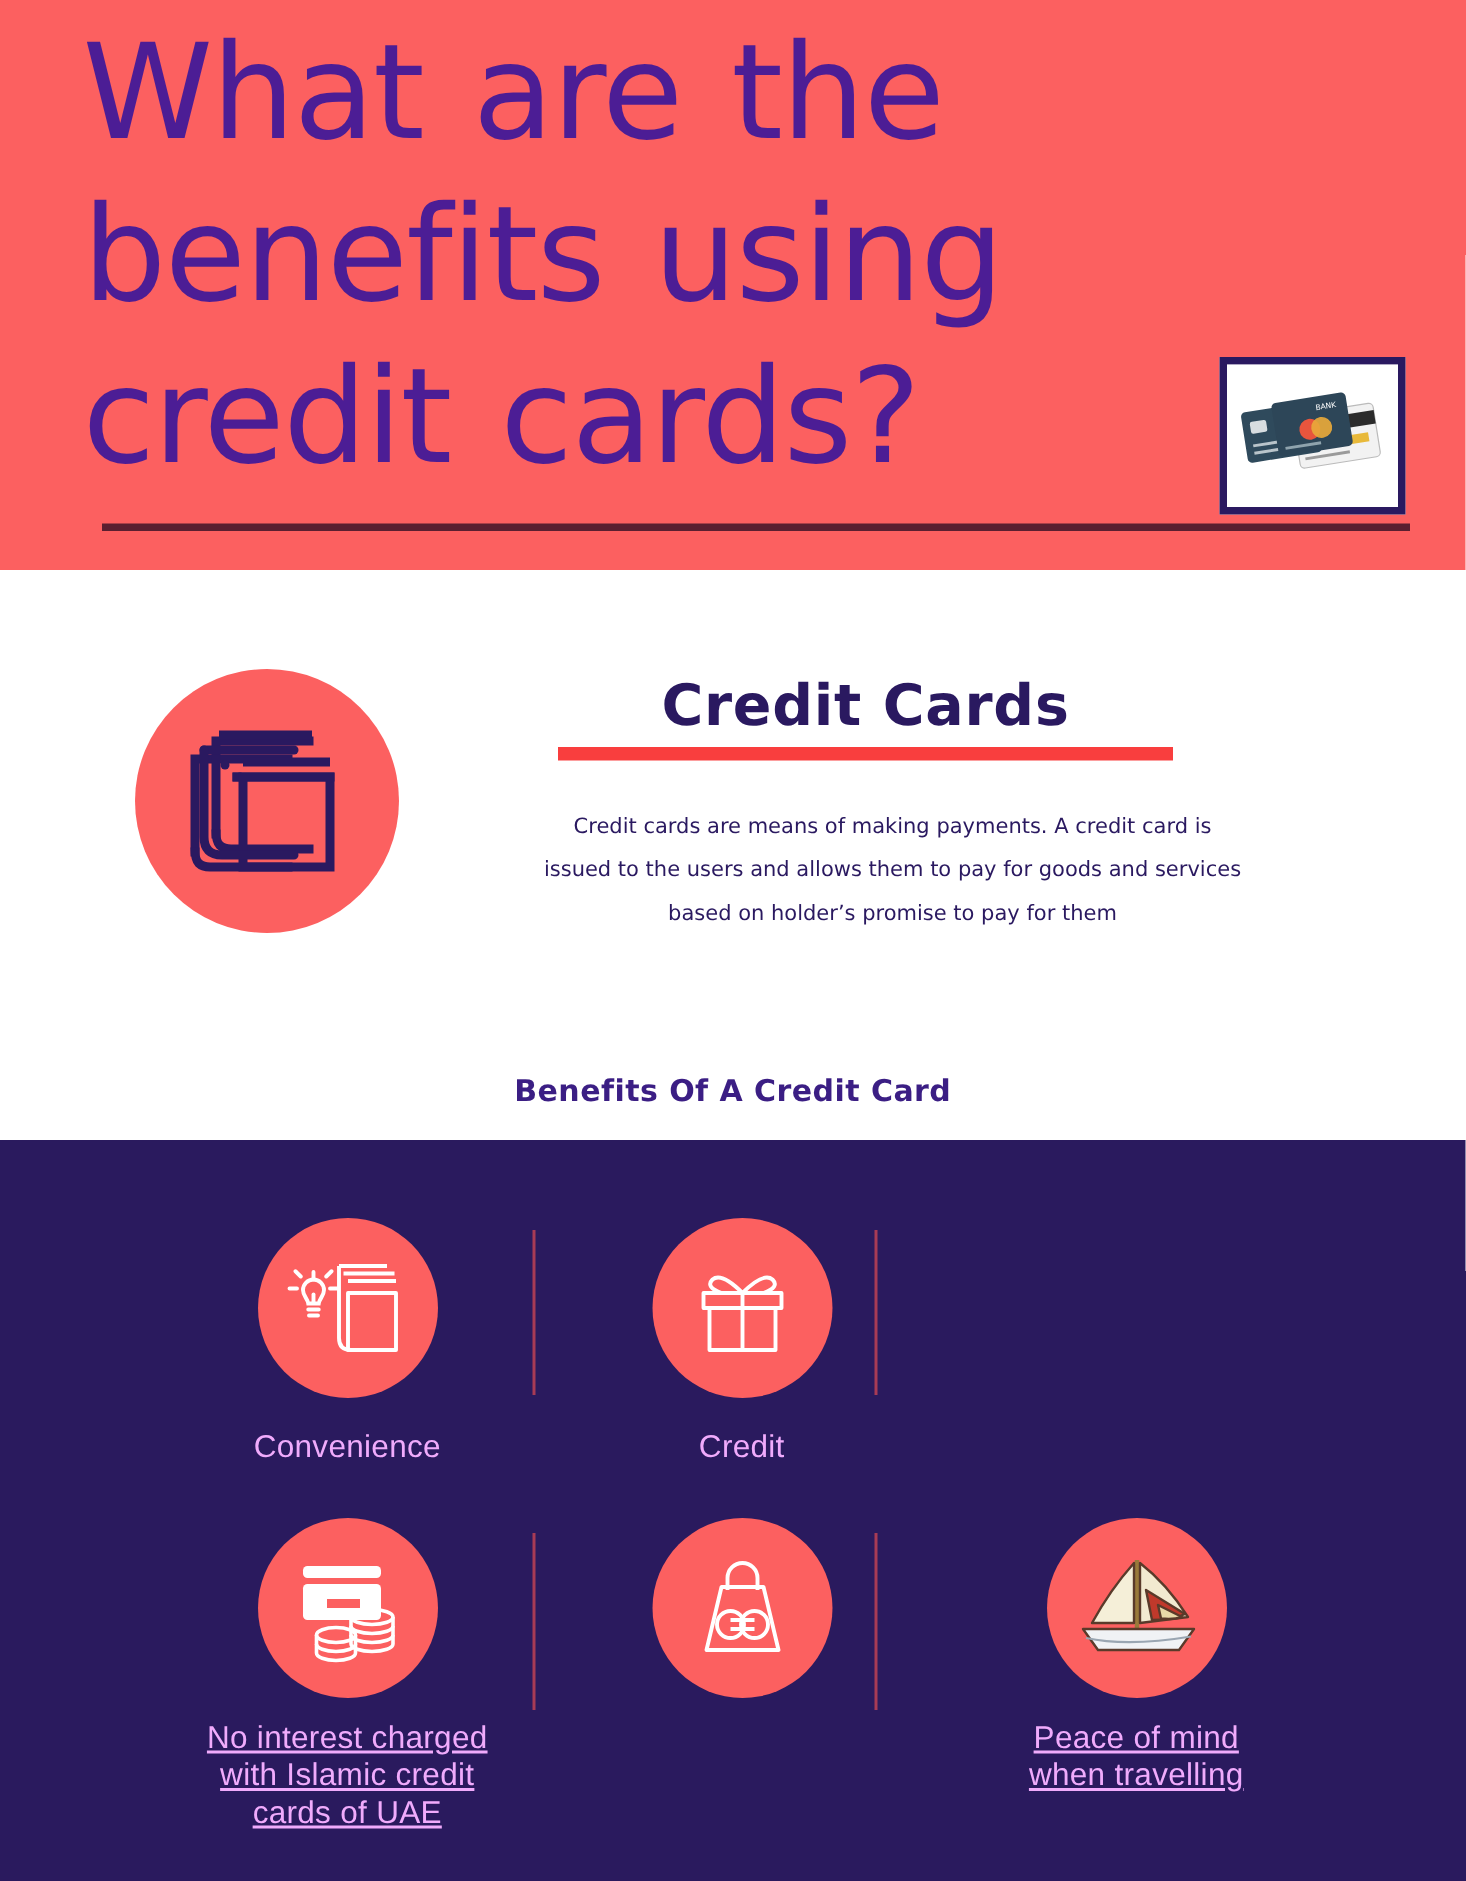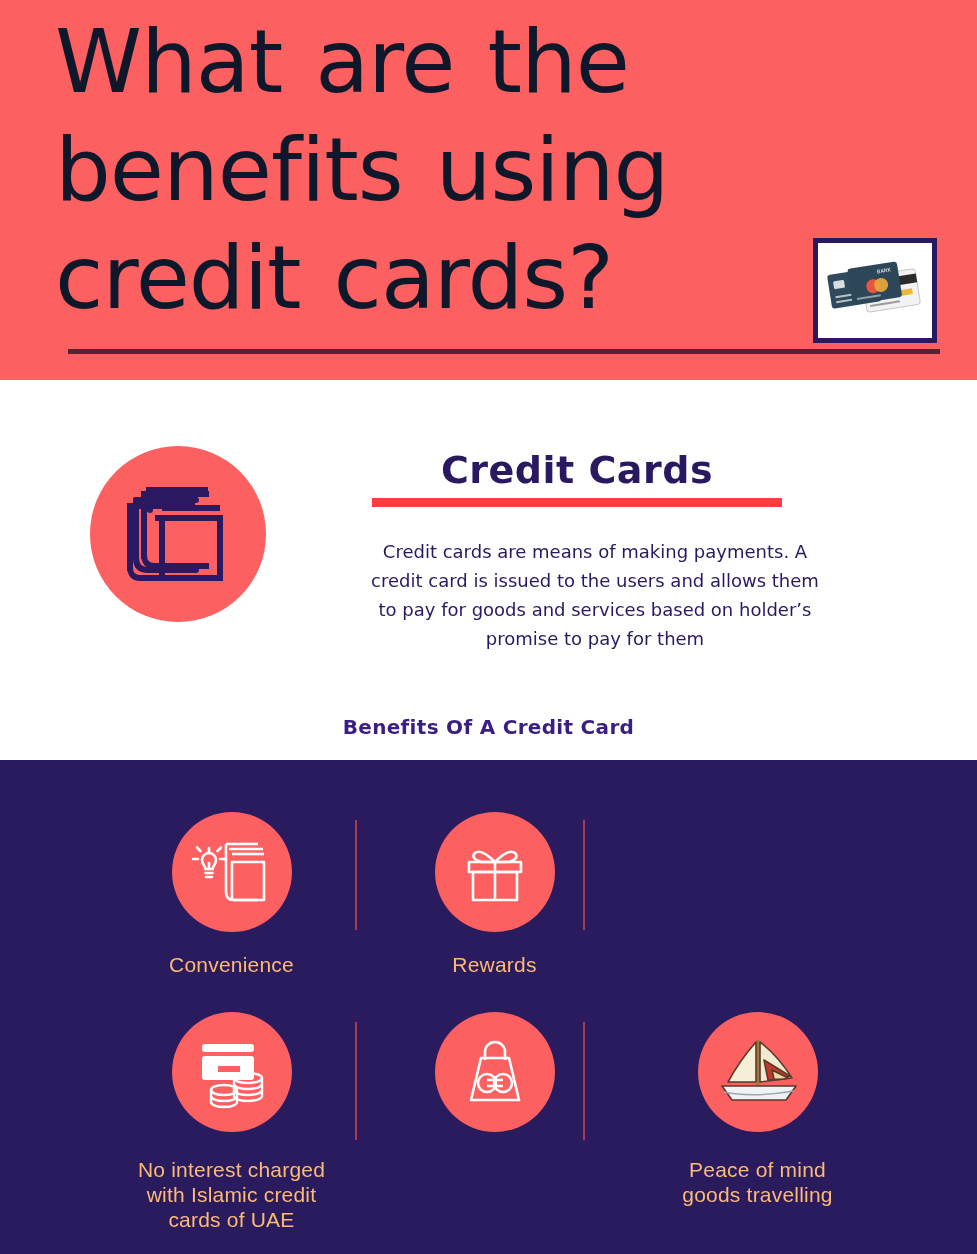--- a/index.html
+++ b/index.html
@@ -15,21 +15,21 @@
   .header {
     position:absolute; left:0; top:0; width:977px; height:380px;
     background:#fc6060;
   }
   .header-title {
     position:absolute; left:55px; top:8px; width:890px;
     font-family:"DejaVu Sans", sans-serif;
     font-size:88px;
     line-height:108px;
     letter-spacing:-1px;
-    color:#0f172a;
+    color:#4c1d95;
     font-weight:400;
     word-spacing:6px;
   }
   .header-rule {
     position:absolute; left:68px; top:349px; width:872px; height:5px;
     background:#5a1f30;
   }
   .header-card-frame {
     position:absolute; left:813px; top:238px; width:124px; height:105px;
     background:#ffffff;
@@ -59,21 +59,21 @@
     color:#2a1960;
   }
   .mid-title-underline {
     position:absolute; left:372px; top:118px; width:410px; height:9px;
     background:#f93e3e;
   }
   .mid-body {
     position:absolute; left:360px; top:157px; width:470px;
     text-align:center;
     font-family:"DejaVu Sans", sans-serif;
-    font-size:18px;
+    font-size:14px;
     line-height:29px;
     color:#2a1960;
   }
 
   .section-heading {
     position:absolute; left:0; top:715px; width:977px;
     text-align:center;
     font-family:"DejaVu Sans", sans-serif;
     font-size:20px;
     font-weight:bold;
@@ -113,25 +113,25 @@
     position:absolute; left:16px; top:16px; width:88px; height:88px;
   }
   .cell-circle.boat svg { left:14px; top:18px; width:92px; height:84px; }
 
   .cell-label {
     margin-top:20px;
     text-align:center;
     font-family:"Liberation Sans", sans-serif;
     font-size:21px;
     line-height:25px;
-    color:#fdba74;
+    color:#f0abfc;
     letter-spacing:0.2px;
     white-space:pre-line;
   }
-  .grid-row.row2 .cell-label { margin-top:25px; }
+  .grid-row.row2 .cell-label { margin-top:14px;text-decoration:underline; }
 
   .vdiv {
     position:absolute; top:8px; width:2px; height:110px;
     background:#a83b55;
   }
   .vdiv.d1 { left:255px; }
   .vdiv.d2 { left:483px; }
   .grid-row.row2 .vdiv { top:10px; height:118px; }
 </style>
 </head>
@@ -227,21 +227,21 @@
         <svg viewBox="0 0 88 88">
           <g fill="none" stroke="#ffffff" stroke-width="2.6" stroke-linejoin="round">
             <rect x="18" y="34" width="52" height="10"></rect>
             <rect x="22" y="44" width="44" height="28"></rect>
             <path d="M44 34 v38"></path>
             <path d="M44 34 q-14 -14 -20 -9 q-5 5 6 9 z"></path>
             <path d="M44 34 q14 -14 20 -9 q5 5 -6 9 z"></path>
           </g>
         </svg>
       </div>
-      <div class="cell-label">Rewards</div>
+      <div class="cell-label">Credit</div>
     </div>
   </div>
 
   <div class="grid-row row2">
     <div class="vdiv d1"></div>
     <div class="vdiv d2"></div>
 
     <div class="cell">
       <div class="cell-circle">
         <svg viewBox="0 0 88 88">
@@ -288,17 +288,17 @@
             <path d="M44 12 L44 52 L16 52 Q28 30 44 12 z" fill="#f5efd8"></path>
             <path d="M48 12 L48 52 L80 48 Q66 26 48 12 z" fill="#f2ead0"></path>
             <path d="M52 30 L78 46 Q70 50 56 50 z" fill="#c0392b"></path>
             <path d="M60 40 L76 48 Q70 50 62 49 z" fill="#e8d9a8"></path>
             <path d="M10 56 L84 56 L74 70 L20 70 z" fill="#f0f2f5"></path>
             <path d="M12 62 Q40 68 82 61" fill="none" stroke="#9aa6b2" stroke-width="1.4"></path>
           </g>
         </svg>
       </div>
       <div class="cell-label">Peace of mind
-goods travelling</div>
+when travelling</div>
     </div>
   </div>
 
 </div>
 
 </body></html>

